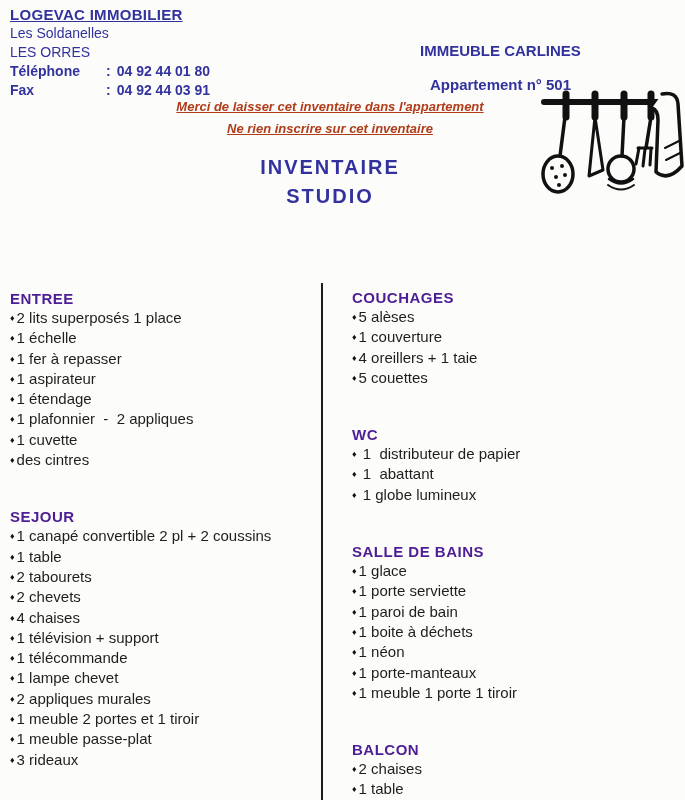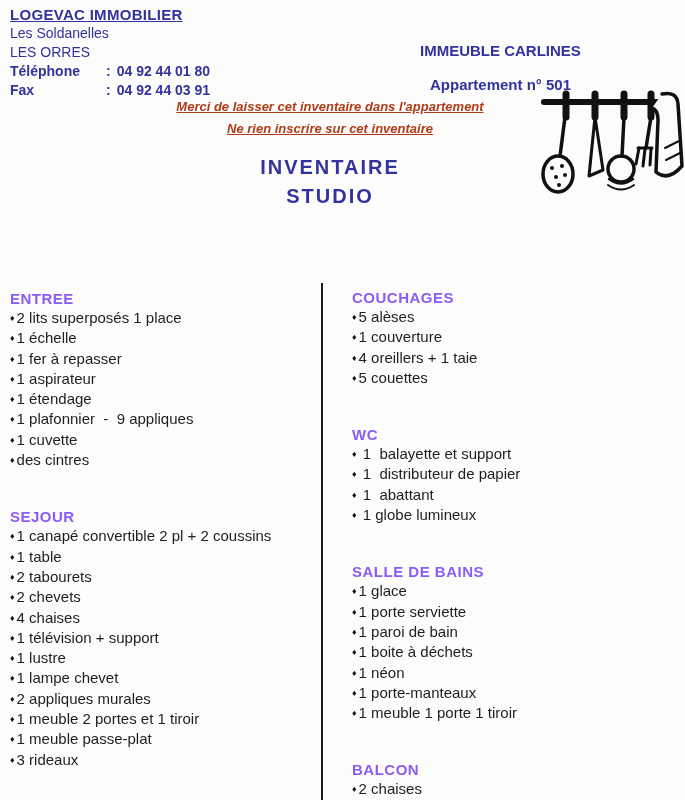--- a/index.html
+++ b/index.html
@@ -34,21 +34,21 @@
   }
   
   .content{position:absolute; left:0; top:283px; width:685px; height:517px;}
   .divider{position:absolute; left:321px; top:0; width:2px; height:517px; background:#1c1c1c;}
   .col{position:absolute; top:0;}
   .col-left{left:10px; width:300px; padding-top:6px;}
   .col-right{left:352px; width:320px; padding-top:5px;}
   .section{margin:0;}
   .section + .section{margin-top:37px;}
   .section-heading{
-    color:#8b5cf6; font-weight:bold; font-size:15px; line-height:19px; letter-spacing:.5px;
+    color:#4c1d95; font-weight:bold; font-size:15px; line-height:19px; letter-spacing:.5px;
   }
   .item{font-size:15px; line-height:19.3px; white-space:pre-wrap;}
   .bullet{font-size:9px; vertical-align:2px; margin-right:2px; color:#111;}
 </style>
 </head>
 <body>
 
 <div class="page">
 
   <div class="agency">
@@ -121,35 +121,35 @@
 
     <div class="col col-left">
       <div class="section">
         <div class="section-heading">ENTREE</div>
         <div>
             <div class="item"><span class="bullet">♦</span><span>2 lits superposés 1 place</span></div>
             <div class="item"><span class="bullet">♦</span><span>1 échelle</span></div>
             <div class="item"><span class="bullet">♦</span><span>1 fer à repasser</span></div>
             <div class="item"><span class="bullet">♦</span><span>1 aspirateur</span></div>
             <div class="item"><span class="bullet">♦</span><span>1 étendage</span></div>
-            <div class="item"><span class="bullet">♦</span><span>1 plafonnier  -  9 appliques</span></div>
+            <div class="item"><span class="bullet">♦</span><span>1 plafonnier  -  2 appliques</span></div>
             <div class="item"><span class="bullet">♦</span><span>1 cuvette</span></div>
             <div class="item"><span class="bullet">♦</span><span>des cintres</span></div>
           </div>
       </div>
       <div class="section">
         <div class="section-heading">SEJOUR</div>
         <div>
             <div class="item"><span class="bullet">♦</span><span>1 canapé convertible 2 pl + 2 coussins</span></div>
             <div class="item"><span class="bullet">♦</span><span>1 table</span></div>
             <div class="item"><span class="bullet">♦</span><span>2 tabourets</span></div>
             <div class="item"><span class="bullet">♦</span><span>2 chevets</span></div>
             <div class="item"><span class="bullet">♦</span><span>4 chaises</span></div>
             <div class="item"><span class="bullet">♦</span><span>1 télévision + support</span></div>
-            <div class="item"><span class="bullet">♦</span><span>1 lustre</span></div>
+            <div class="item"><span class="bullet">♦</span><span>1 télécommande</span></div>
             <div class="item"><span class="bullet">♦</span><span>1 lampe chevet</span></div>
             <div class="item"><span class="bullet">♦</span><span>2 appliques murales</span></div>
             <div class="item"><span class="bullet">♦</span><span>1 meuble 2 portes et 1 tiroir</span></div>
             <div class="item"><span class="bullet">♦</span><span>1 meuble passe-plat</span></div>
             <div class="item"><span class="bullet">♦</span><span>3 rideaux</span></div>
           </div>
       </div>
     </div>
 
     <div class="col col-right">
@@ -158,21 +158,20 @@
         <div>
             <div class="item"><span class="bullet">♦</span><span>5 alèses</span></div>
             <div class="item"><span class="bullet">♦</span><span>1 couverture</span></div>
             <div class="item"><span class="bullet">♦</span><span>4 oreillers + 1 taie</span></div>
             <div class="item"><span class="bullet">♦</span><span>5 couettes</span></div>
           </div>
       </div>
       <div class="section">
         <div class="section-heading">WC</div>
         <div>
-            <div class="item"><span class="bullet">♦</span><span> 1  balayette et support</span></div>
             <div class="item"><span class="bullet">♦</span><span> 1  distributeur de papier</span></div>
             <div class="item"><span class="bullet">♦</span><span> 1  abattant</span></div>
             <div class="item"><span class="bullet">♦</span><span> 1 globe lumineux</span></div>
           </div>
       </div>
       <div class="section">
         <div class="section-heading">SALLE DE BAINS</div>
         <div>
             <div class="item"><span class="bullet">♦</span><span>1 glace</span></div>
             <div class="item"><span class="bullet">♦</span><span>1 porte serviette</span></div>

